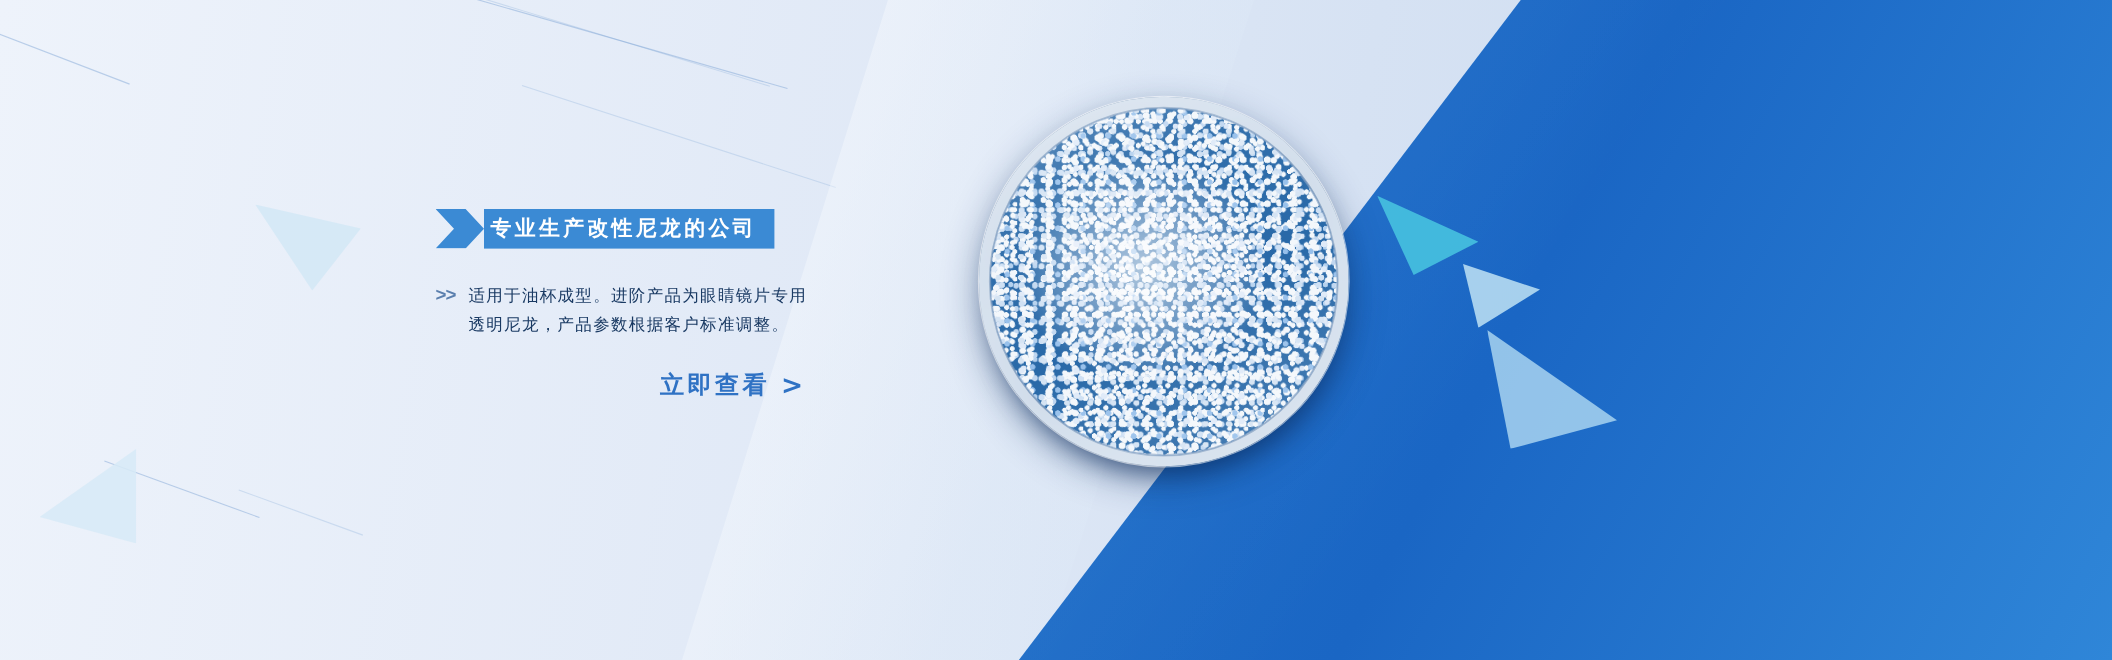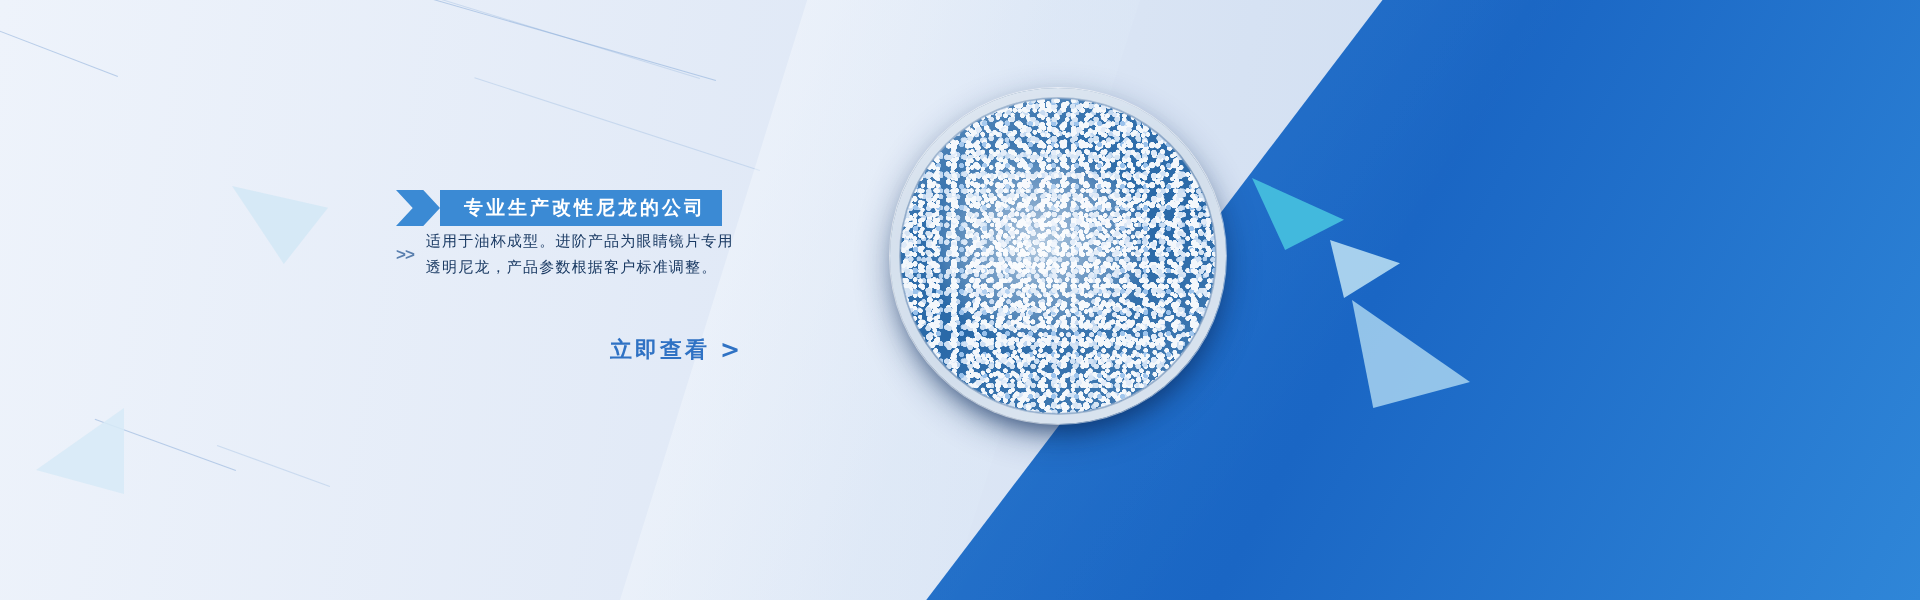--- a/index.html
+++ b/index.html
@@ -142,47 +142,47 @@
     display:flex; align-items:stretch;
   }
   .ribbon-arrow {
     width:44px; height:36px;
     background:#3b8ad4;
     clip-path:polygon(0 0, 62% 0, 100% 50%, 62% 100%, 0 100%, 38% 50%);
   }
   .ribbon-body {
     background:#3b8ad4;
     display:flex; align-items:center;
-    padding:0 16px 0 24px;
+    padding:0 16px 0 6px;
   }
   .ribbon-text {
     color:#ffffff; font-size:19px; font-weight:600; letter-spacing:3px;
     white-space:nowrap;
   }
 
   .desc-row {
     position:absolute; left:396px; top:232px;
     display:flex; align-items:center; gap:12px;
   }
   .desc-chevrons {
     color:#5a7fae; font-size:17px; font-weight:700; letter-spacing:-1px;
     font-family:"Liberation Sans",sans-serif;
   }
-  .desc-lines { display:flex; flex-direction:column; gap:7px; }
+  .desc-lines { display:flex; flex-direction:column; gap:7px;margin-top:28px; }
   .desc-line {
     color:#1a3a63; font-size:15px; letter-spacing:1.2px; white-space:nowrap;
   }
 
   .cta {
     position:absolute; left:600px; top:335px;
     display:flex; align-items:center; gap:10px;
     cursor:pointer;
   }
   .cta-text {
-    color:#2f72c4; font-size:22px; font-weight:700; letter-spacing:3px;margin-left:10px;
+    color:#2f72c4; font-size:22px; font-weight:700; letter-spacing:3px;
   }
   .cta-arrow {
     color:#2f72c4; font-size:24px; font-weight:700; line-height:1;
   }
 </style>
 </head>
 <body>
 
 <div class="banner">
 

